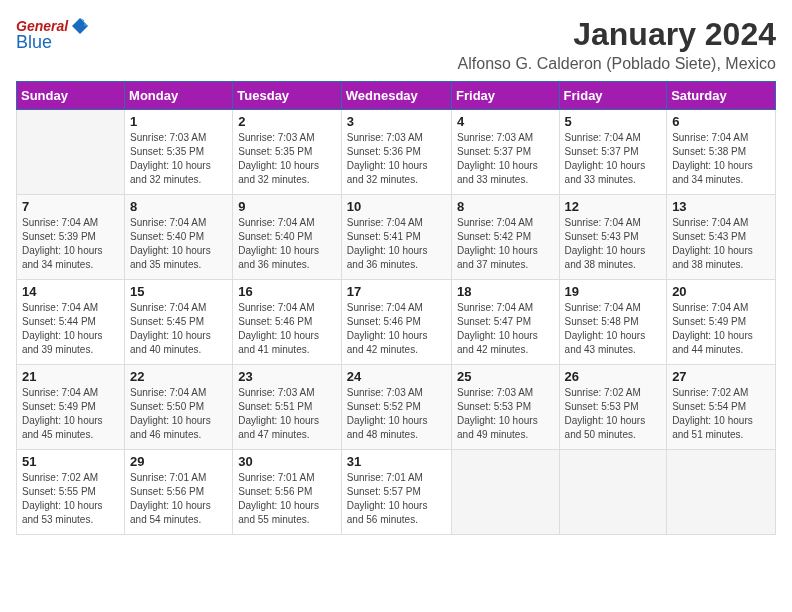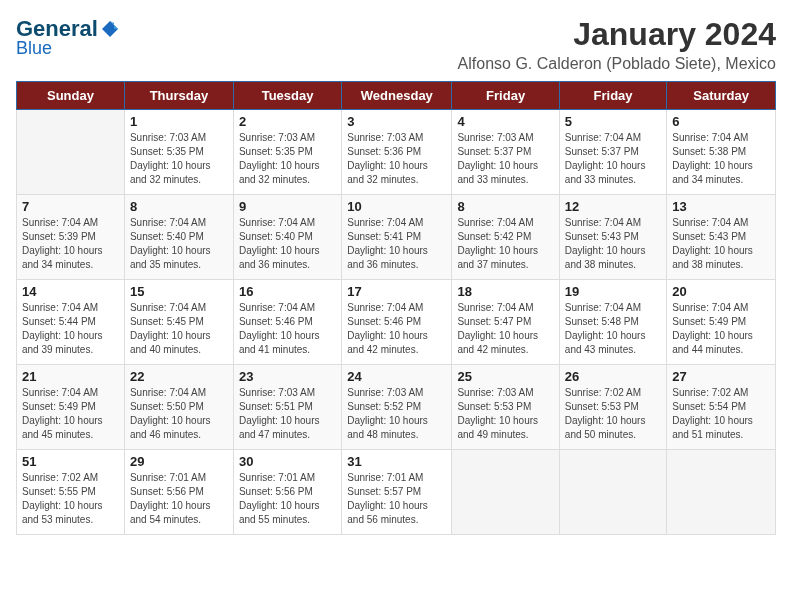--- a/index.html
+++ b/index.html
@@ -39,25 +39,25 @@
       font-size: 16px;
       color: #555;
       margin-top: 2px;
     }
     .calendar-table {
       width: 100%;
       border-collapse: collapse;
       border: 1px solid #ccc;
     }
     .calendar-table th {
-      background-color: #7f1d1d;
+      background-color: #a21caf;
       color: #fff;
       font-size: 13px;
       padding: 6px 4px;
-      text-align: center;
+      text-align: left;
       border: 1px solid #2d6aaa;
     }
     .calendar-table td {
       vertical-align: top;
       border: 1px solid #ddd;
       padding: 4px 5px;
       width: 113px;
       min-height: 80px;
       font-size: 10.5px;
       color: #333;
@@ -83,39 +83,39 @@
     .week-row td {
       height: 85px;
     }
   </style>
 </head>
 <body>
 
 <div class="header-section">
   <div class="logo">
     <div class="logo-row">
-      <span style="font-size:22px;font-weight:bold;color:#0c4a6e;">General</span>
+      <span style="font-size:14px;font-weight:bold;color:#b91c1c;font-style:italic;">General</span>
       <svg width="20" height="20" viewBox="0 0 20 20">
         <polygon points="10,2 18,10 10,18 2,10" fill="#1a6bbf"></polygon>
         <polygon points="10,2 18,10 14,10 14,4" fill="#3a9ad9"></polygon>
       </svg>
     </div>
     <span style="font-size:18px;font-weight:normal;color:#1a6bbf;margin-top:-4px;">Blue</span>
   </div>
   <div class="title-section">
     <div class="calendar-title">January 2024</div>
     <div class="calendar-subtitle">Alfonso G. Calderon (Poblado Siete), Mexico</div>
   </div>
 </div>
 
 <table class="calendar-table">
   <thead>
     <tr>
     <th>Sunday</th>
-        <th>Thursday</th>
+        <th>Monday</th>
         <th>Tuesday</th>
         <th>Wednesday</th>
         <th>Friday</th>
         <th>Friday</th>
         <th>Saturday</th>
       </tr>
   </thead>
   <tbody id="calendar-body">
   <tr class="week-row">
         <td class="empty-cell"></td>

